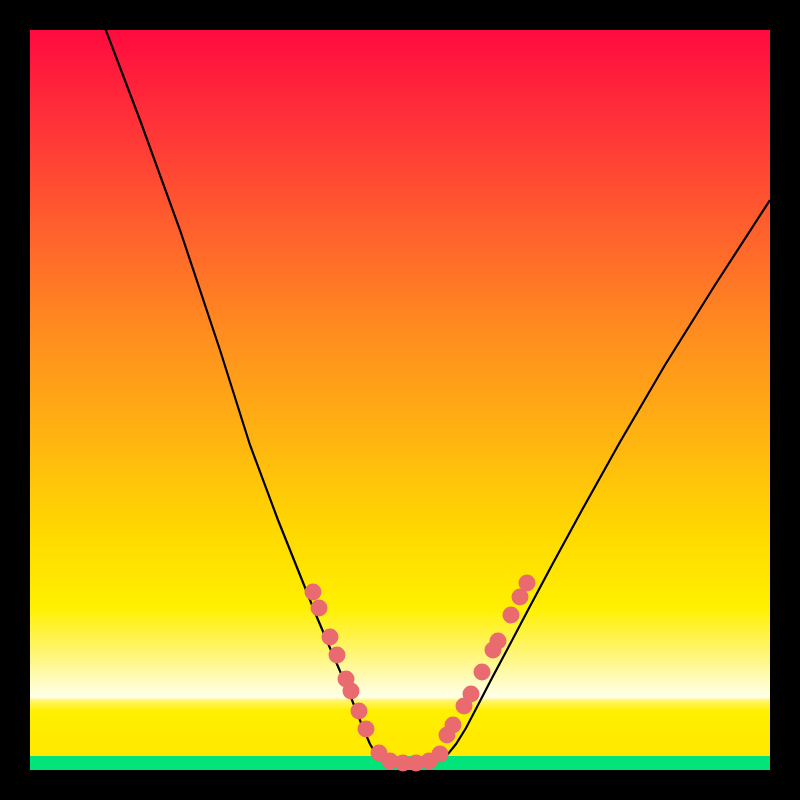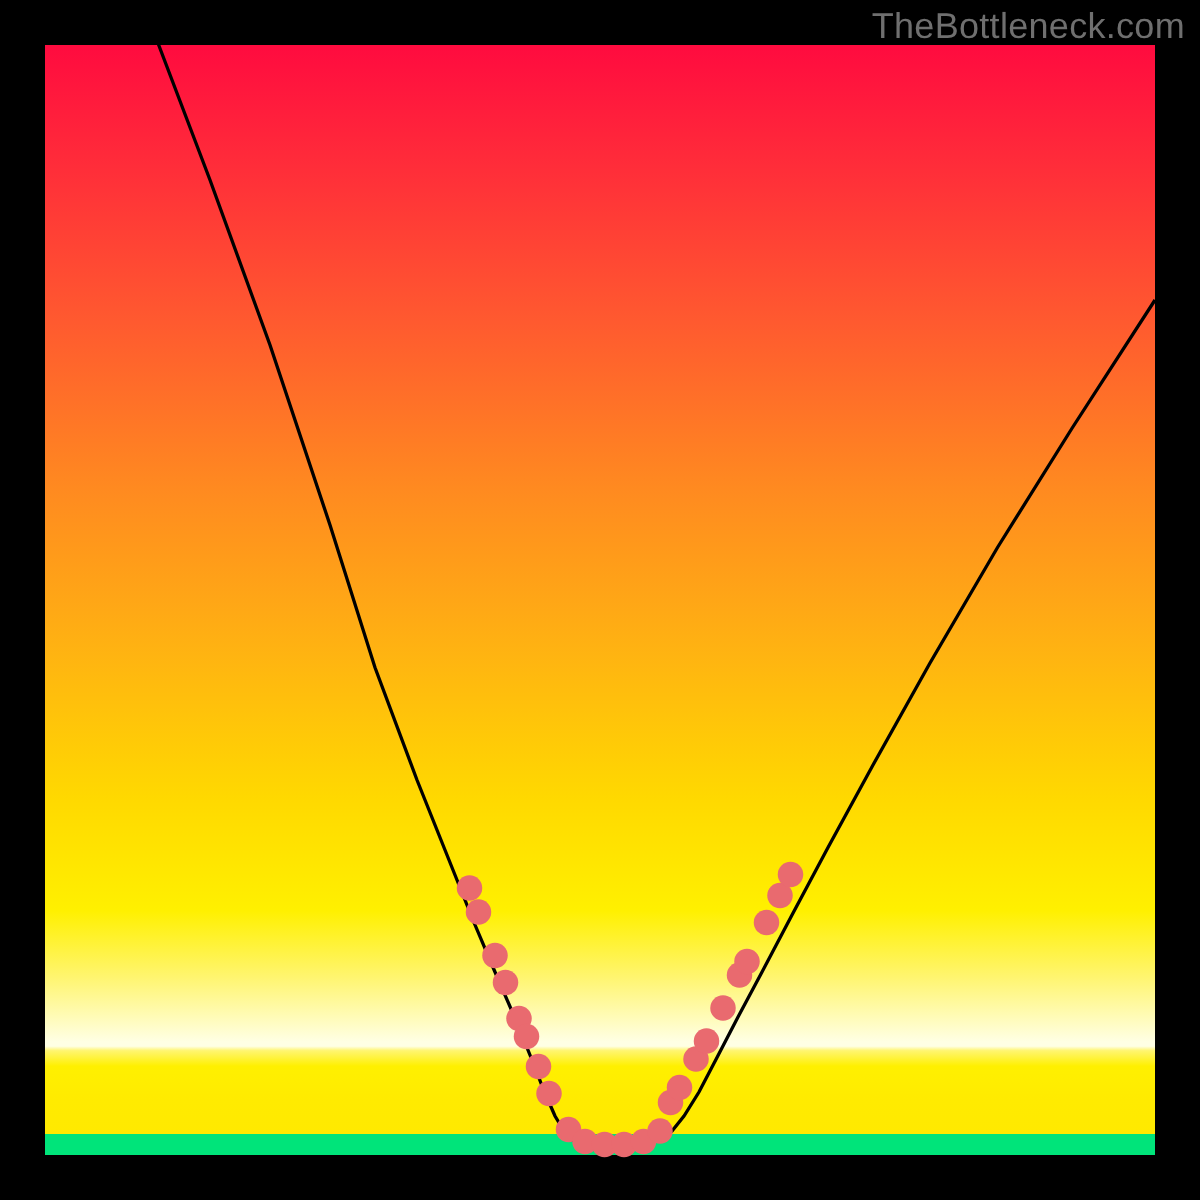--- a/index.html
+++ b/index.html
@@ -110,14 +110,13 @@
           <circle cx="349" cy="723" r="8.5" class="dot"></circle>
           <circle cx="360" cy="731" r="8.5" class="dot"></circle>
           <circle cx="373" cy="733" r="8.5" class="dot"></circle>
           <circle cx="386" cy="733" r="8.5" class="dot"></circle>
           <circle cx="399" cy="731" r="8.5" class="dot"></circle>
           <circle cx="410" cy="724" r="8.5" class="dot"></circle>
         </g>
     </svg>
 
   </div>
-  <div class="watermark">TheBottleneck.com</div>
 </div>
 
 </body></html>

